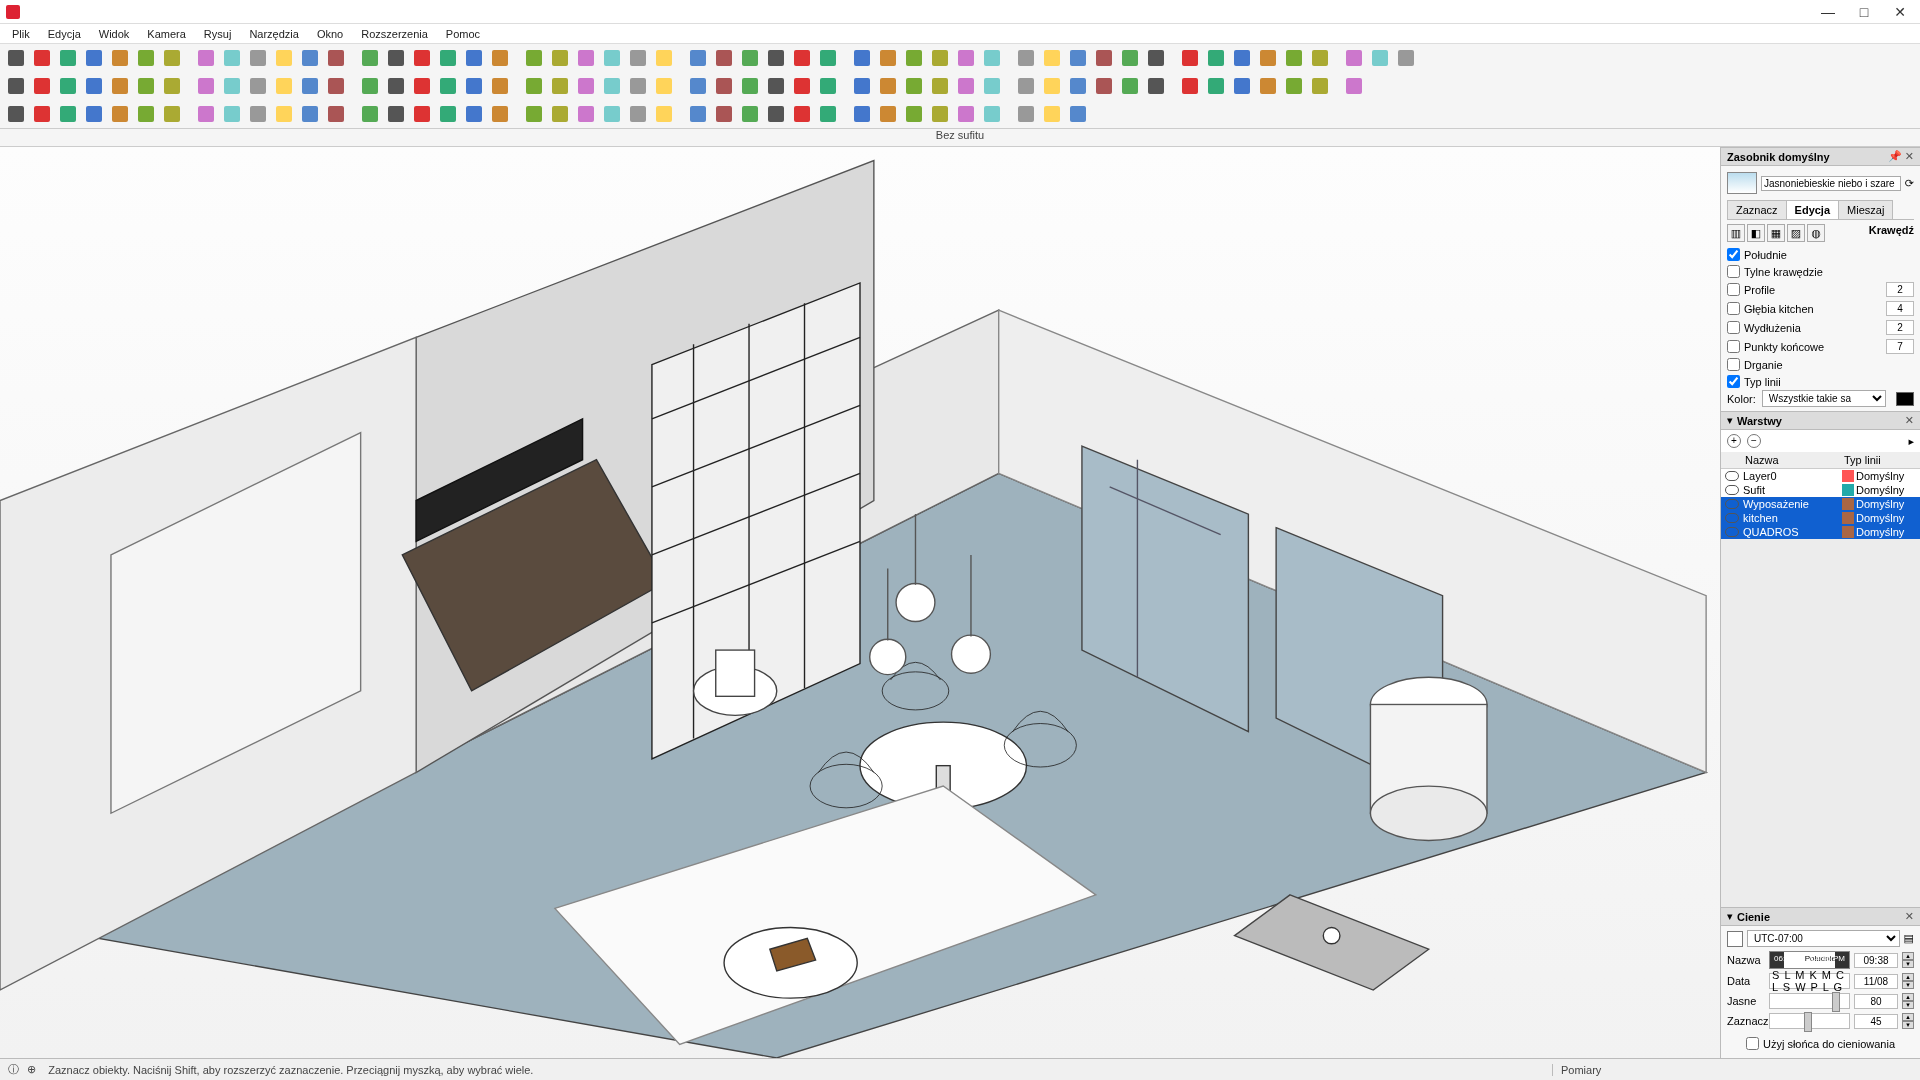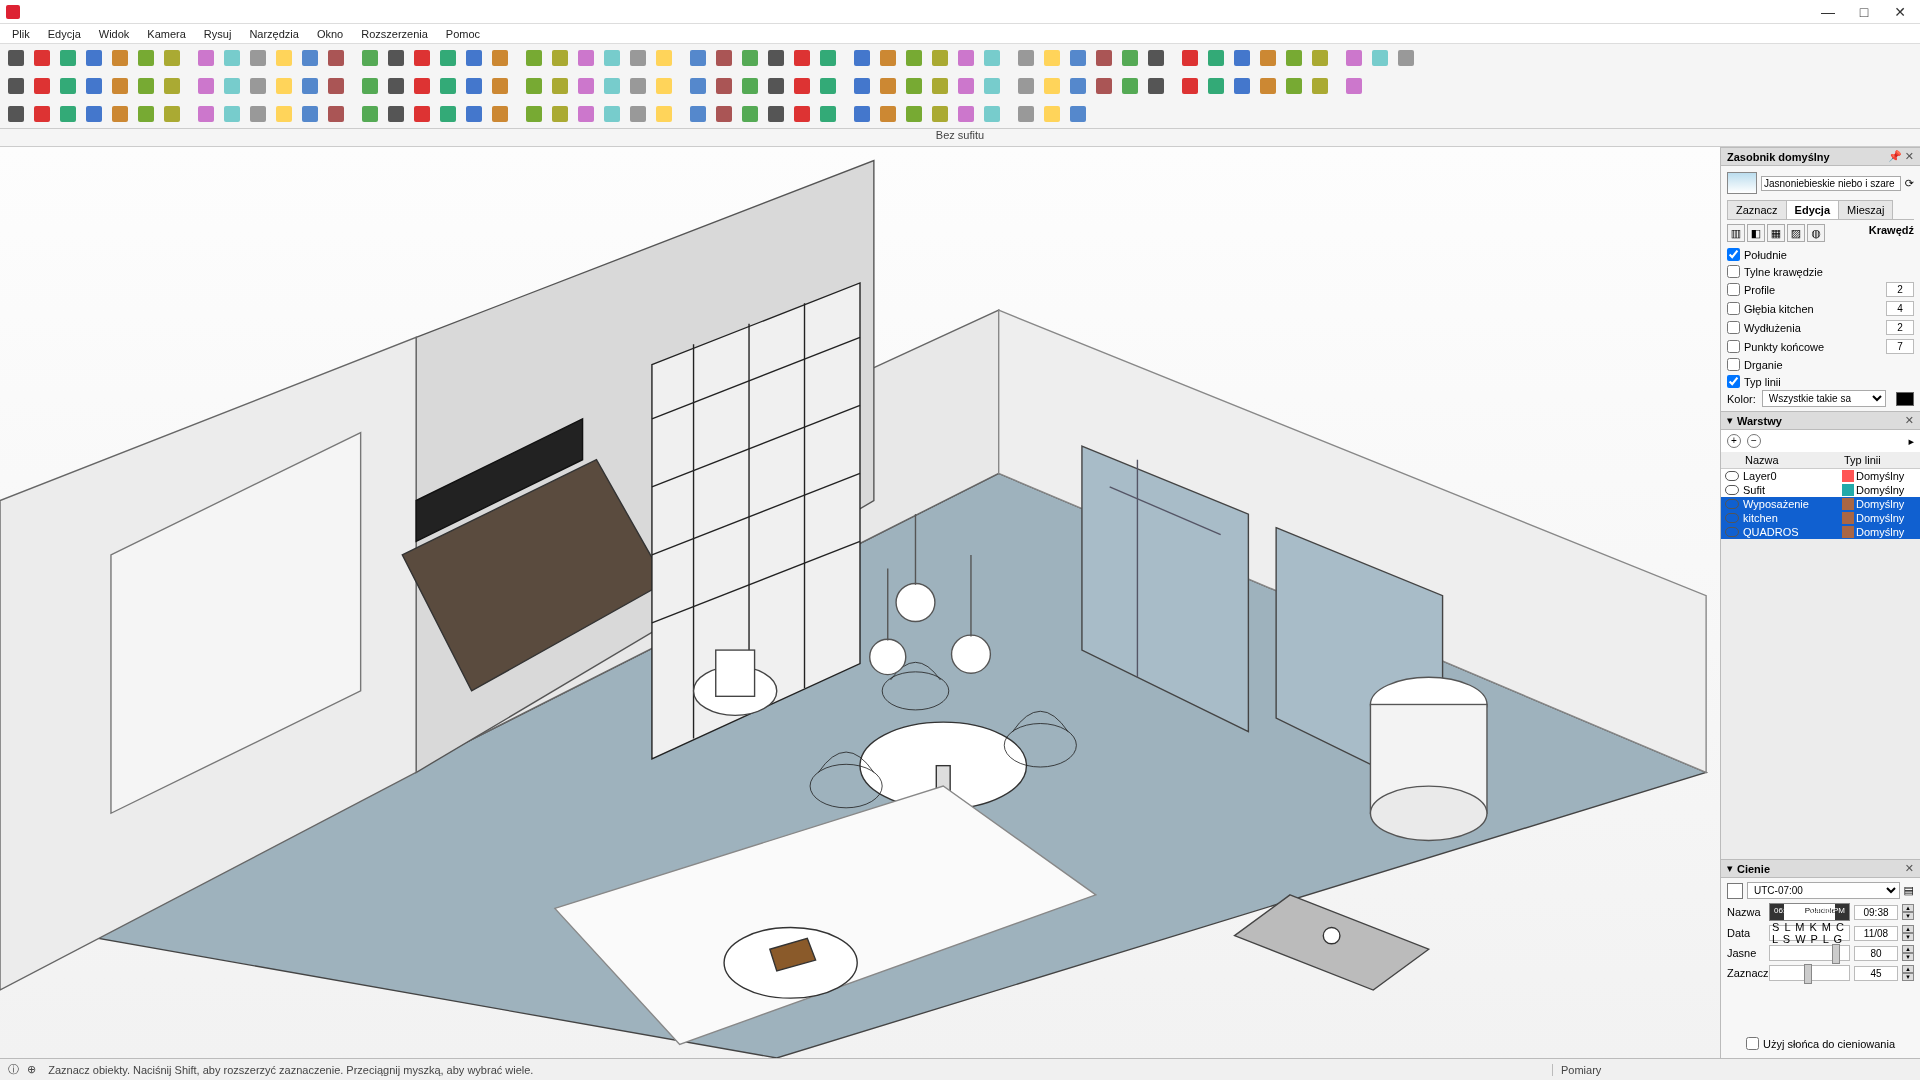--- a/index.html
+++ b/index.html
@@ -54,21 +54,21 @@
 .statusbar { height: 22px; background: #f0f0f0; border-top: 1px solid #bbb; display: flex; align-items: center; padding: 0 8px; font-size: 11px; color: #444; }
 .statusbar .st-right { margin-left: auto; display: flex; align-items: center; }
 .st-field { border-left: 1px solid #bbb; padding: 0 8px; height: 100%; display: flex; align-items: center; min-width: 160px; }
 .colorbox { width: 18px; height: 14px; background: #000; border: 1px solid #666; vertical-align: middle; display: inline-block; margin-left: 4px;}
 select, input[type=text]{ font-size: 10px; border: 1px solid #aaa; background: #fff; padding: 1px 2px;}
 .iconsrow { display:flex; gap:2px; padding: 4px 0;}
 .iconsrow .iconcell{width:18px;height:18px;border:1px solid #aaa;background:#f3f3f3;display:flex;align-items:center;justify-content:center;}
 .rightlabel{margin-left:auto;font-weight:600;}
 .style-name-row{display:flex;align-items:center;gap:4px;padding:2px 0;}
 .style-thumb{width:30px;height:22px;background:linear-gradient(#bde,#fff);border:1px solid #888;}
-.sunchk{display:flex;align-items:center;justify-content:center;gap:4px;padding:4px 0;margin-top:48px;}
+.sunchk{display:flex;align-items:center;justify-content:center;gap:4px;padding:4px 0;}
 .timeline-slider{flex:1;height:18px;background:linear-gradient(90deg,#333 0%,#333 18%,#fff 18%,#fff 82%,#333 82%,#333 100%);border:1px solid #888;position:relative;font-size:8px;color:#000;}
 .timeline-slider .tick{position:absolute;top:2px;font-size:8px;}
 </style>
 </head>
 <body>
 
 <div class="titlebar">
   <div class="app-icon"></div>
   <div class="winbtns">
     <div class="winbtn">—</div>

